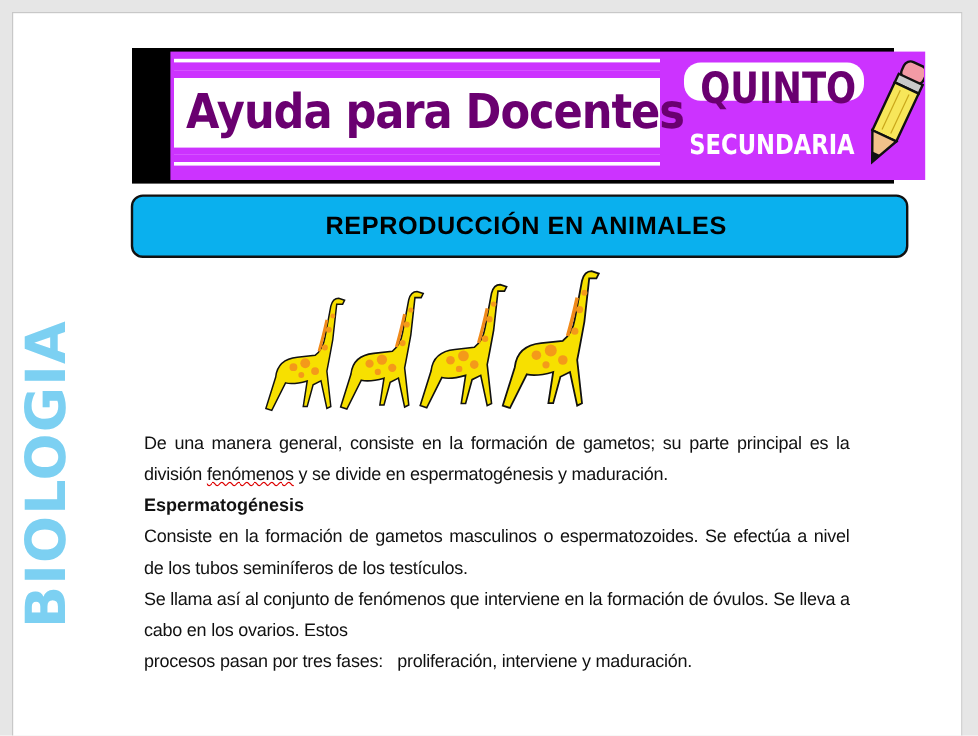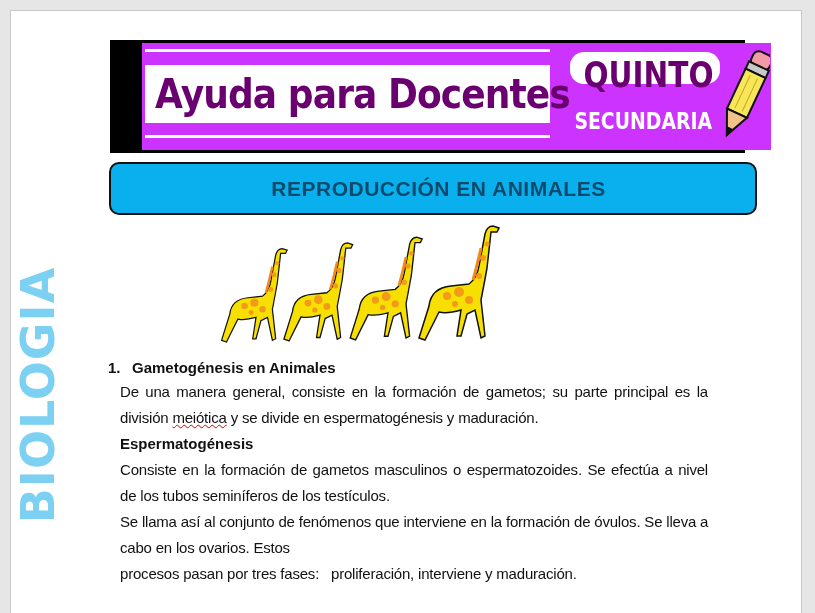--- a/index.html
+++ b/index.html
@@ -57,21 +57,21 @@
   }
   .pencil {
     position:absolute; left:578px; top:2px; width:50px; height:102px;
   }
   .banner {
     position:absolute; left:109px; top:162px; width:648px; height:53px;
     background:#0ab0ee; border:2px solid #111; border-radius:10px;
     box-sizing:border-box; display:flex; align-items:center; justify-content:center;
   }
   .banner-title {
-    color:#0c4a6e; font-weight:bold; font-size:21px; letter-spacing:0.5px;
+    color:#000000; font-weight:bold; font-size:21px; letter-spacing:0.5px;
     font-family:"Liberation Sans", sans-serif;
     margin-left:11px;
   }
   .side-label {
     position:absolute; left:13px; top:232px; width:50px; height:325px;
   }
   .side-label span {
     position:absolute; left:50%; top:50%;
     transform:translate(-50%,-50%) rotate(-90deg);
     font-family:"DejaVu Sans", sans-serif; font-weight:bold;
@@ -147,23 +147,20 @@
       <path d="M70 30 Q66 48 62 62" stroke="#f08a1a" stroke-width="3" fill="none"></path>
     </g>
   </defs>
   <use href="#giraffe" transform="translate(0,24) scale(0.82)"></use>
   <use href="#giraffe" transform="translate(62,18) scale(0.86)"></use>
   <use href="#giraffe" transform="translate(128,12) scale(0.9)"></use>
   <use href="#giraffe" transform="translate(196,0) scale(1.0)"></use>
 </svg>
 
 <div class="content">
-  <div class="h1">
-    <span class="num">1.</span><span>Gametogénesis en Animales</span>
-  </div>
   <div class="para">
-    <span>De una manera general, consiste en la formación de gametos; su parte principal es la división </span><span class="squiggle">meiótica</span><span> y se divide en espermatogénesis y maduración.</span>
+    <span>De una manera general, consiste en la formación de gametos; su parte principal es la división </span><span class="squiggle">fenómenos</span><span> y se divide en espermatogénesis y maduración.</span>
   </div>
   <div class="sub">Espermatogénesis</div>
   <div class="para">Consiste en la formación de gametos masculinos o espermatozoides. Se efectúa a nivel de los tubos seminíferos de los testículos.</div>
   <div class="para" style="text-align:left; width:590px">Se llama así al conjunto de fenómenos que interviene en la formación de óvulos. Se lleva a cabo en los ovarios. Estos</div>
   <div class="para" style="text-align:left; white-space:pre">procesos pasan por tres fases:   proliferación, interviene y maduración.</div>
 </div>
 
 </body></html>

